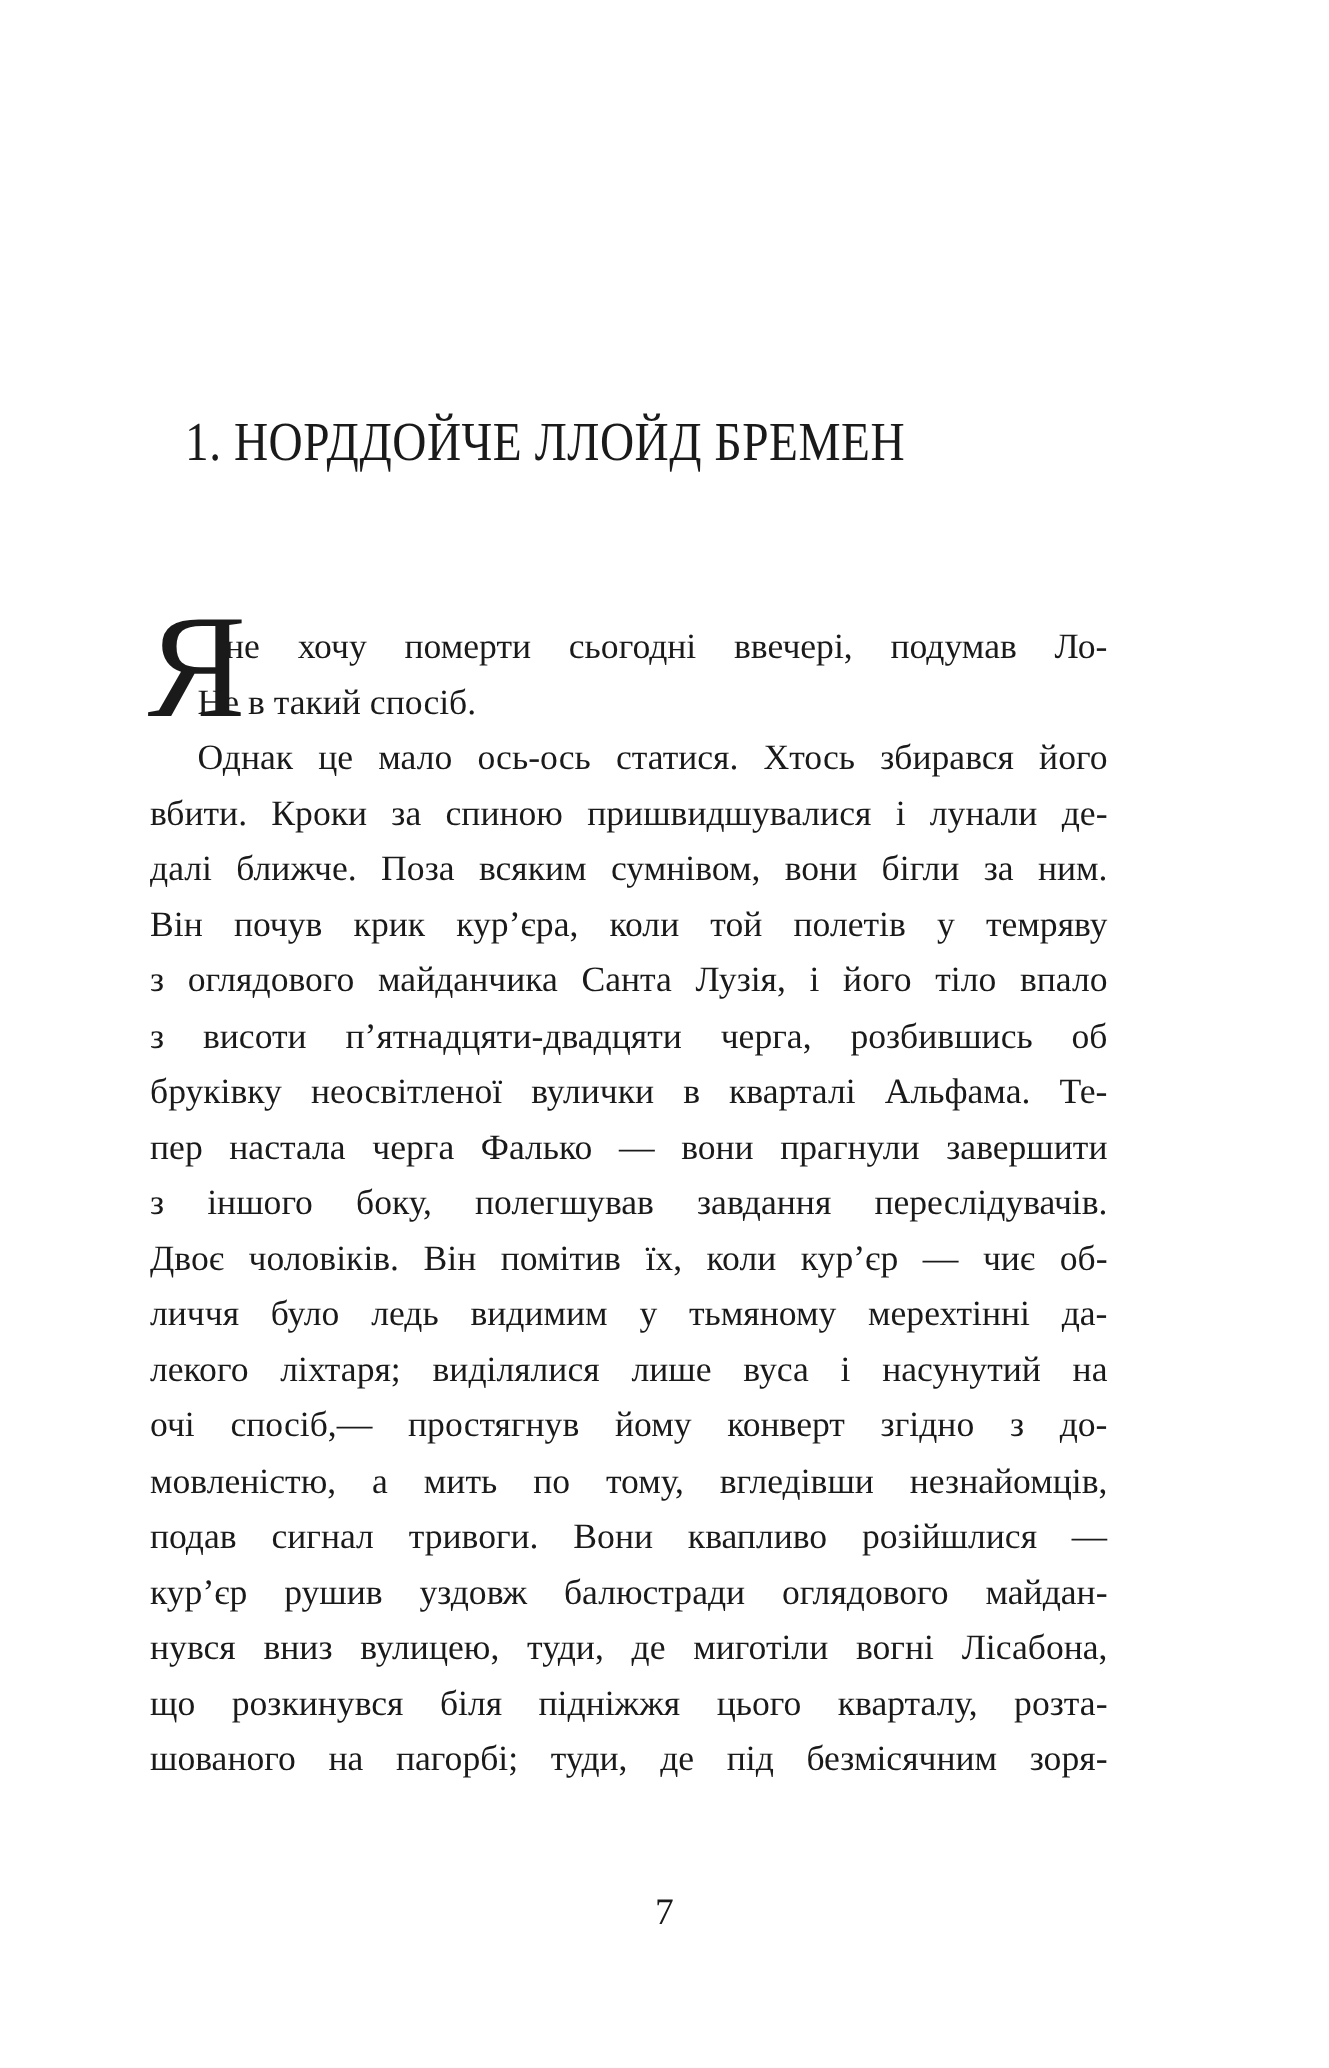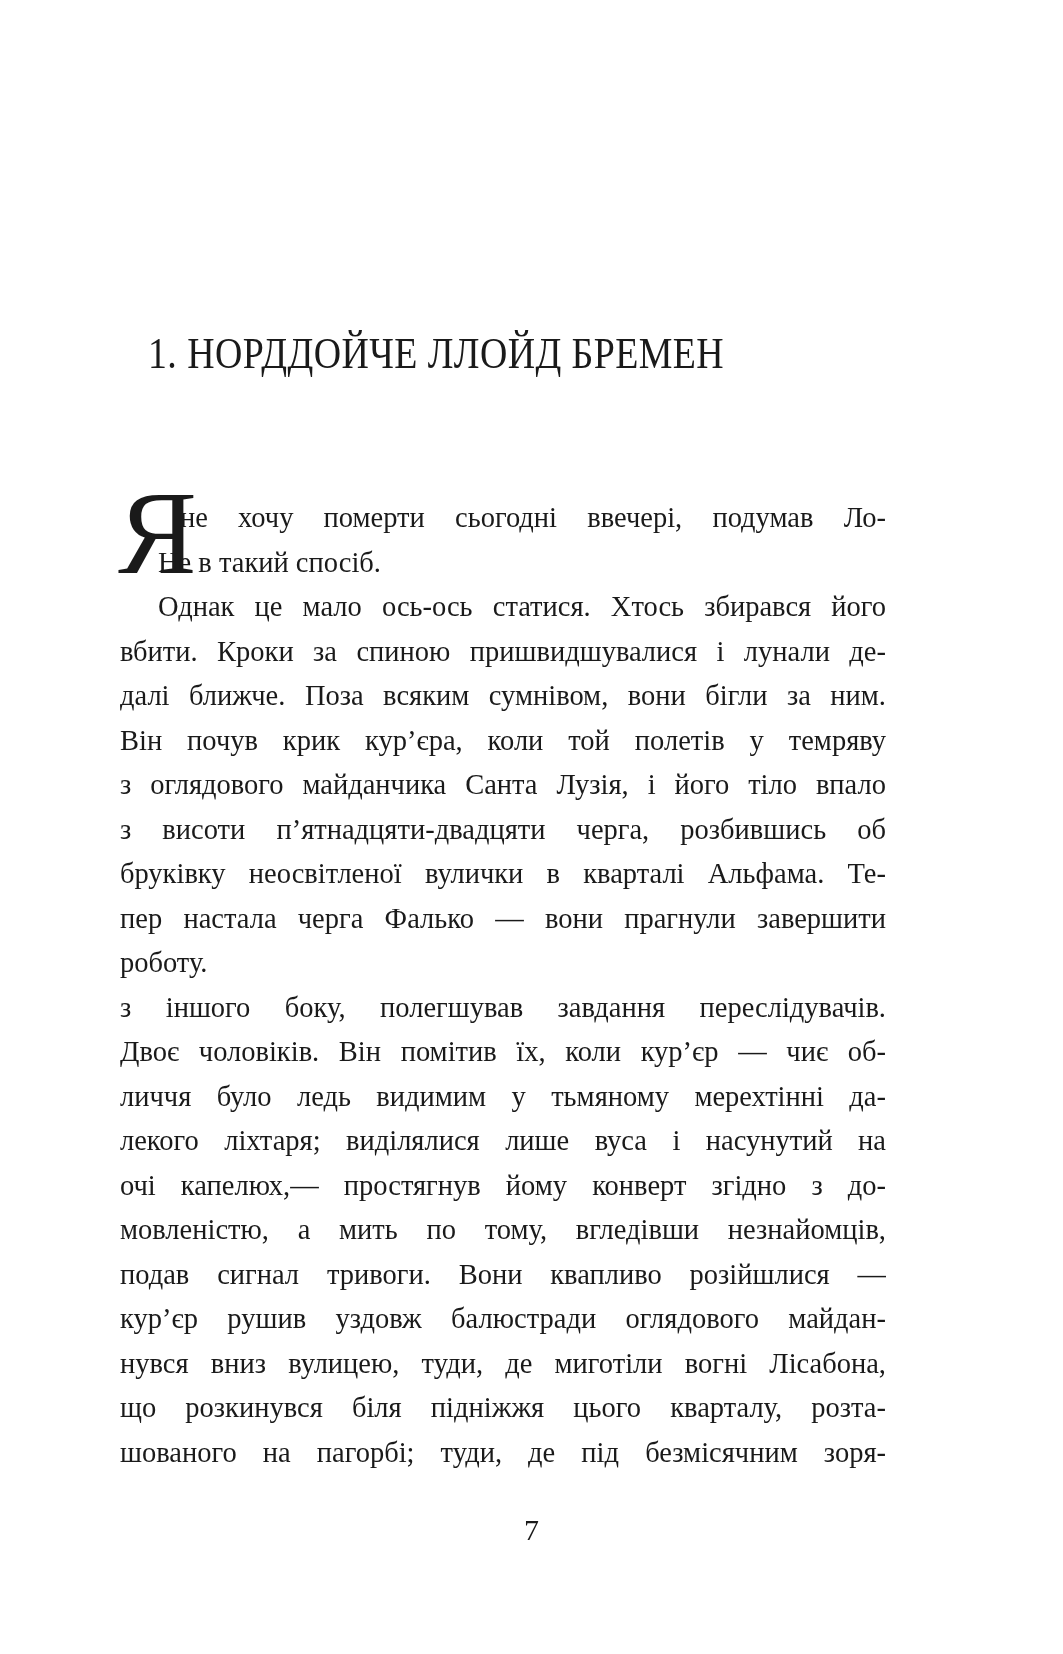--- a/index.html
+++ b/index.html
@@ -73,26 +73,25 @@
     <span class="line dropcap-line">не хочу померти сьогодні ввечері, подумав Ло-</span>
     <span class="line indent last">Не в такий спосіб.</span>
     <span class="line indent">Однак це мало ось-ось статися. Хтось збирався його</span>
     <span class="line">вбити. Кроки за спиною пришвидшувалися і лунали де-</span>
     <span class="line">далі ближче. Поза всяким сумнівом, вони бігли за ним.</span>
     <span class="line">Він почув крик кур’єра, коли той полетів у темряву</span>
     <span class="line">з оглядового майданчика Санта Лузія, і його тіло впало</span>
     <span class="line">з висоти п’ятнадцяти-двадцяти черга, розбившись об</span>
     <span class="line">бруківку неосвітленої вулички в кварталі Альфама. Те-</span>
     <span class="line">пер настала черга Фалько — вони прагнули завершити</span>
-    <span class="line last">роботу.</span>
     <span class="line">з іншого боку, полегшував завдання переслідувачів.</span>
     <span class="line">Двоє чоловіків. Він помітив їх, коли кур’єр — чиє об-</span>
     <span class="line">личчя було ледь видимим у тьмяному мерехтінні да-</span>
     <span class="line">лекого ліхтаря; виділялися лише вуса і насунутий на</span>
-    <span class="line">очі капелюх,— простягнув йому конверт згідно з до-</span>
+    <span class="line">очі спосіб,— простягнув йому конверт згідно з до-</span>
     <span class="line">мовленістю, а мить по тому, вгледівши незнайомців,</span>
     <span class="line">подав сигнал тривоги. Вони квапливо розійшлися —</span>
     <span class="line">кур’єр рушив уздовж балюстради оглядового майдан-</span>
     <span class="line">нувся вниз вулицею, туди, де миготіли вогні Лісабона,</span>
     <span class="line">що розкинувся біля підніжжя цього кварталу, розта-</span>
     <span class="line">шованого на пагорбі; туди, де під безмісячним зоря-</span>
   </div>
 
   <div class="page-number">7</div>
 </div>

